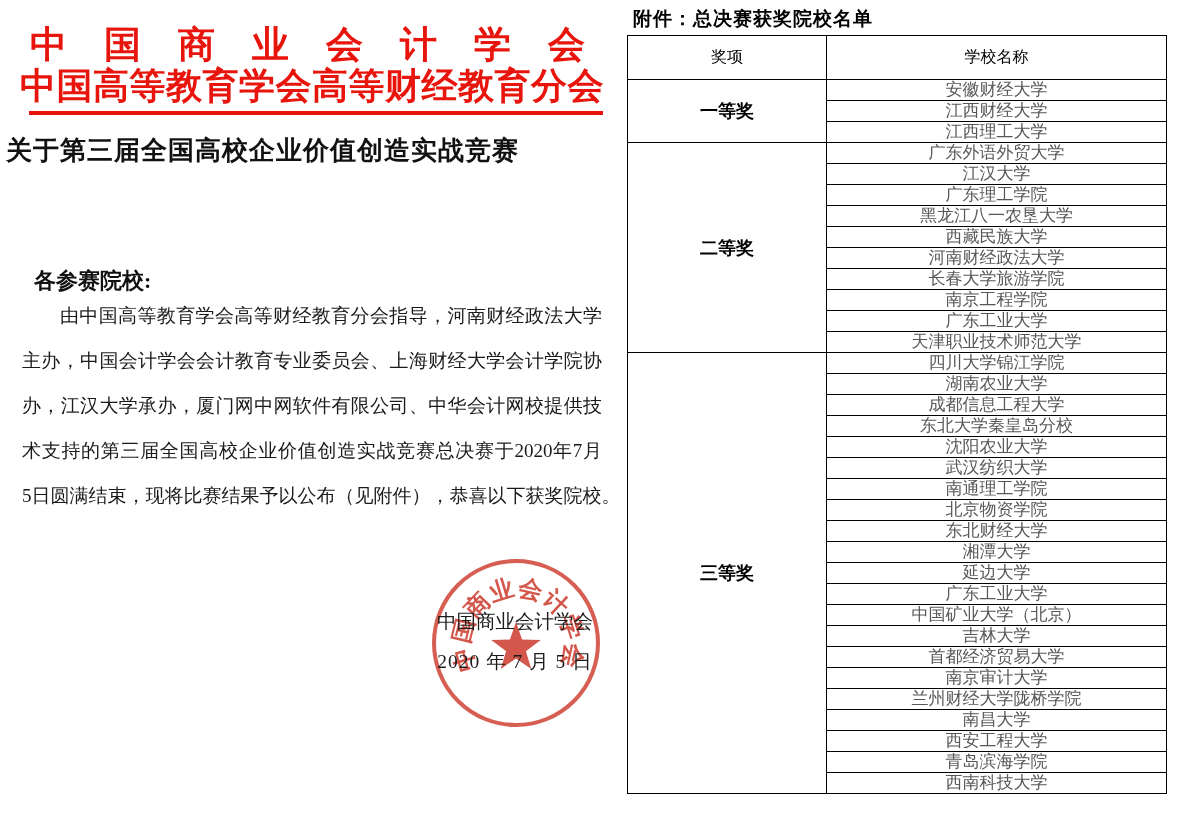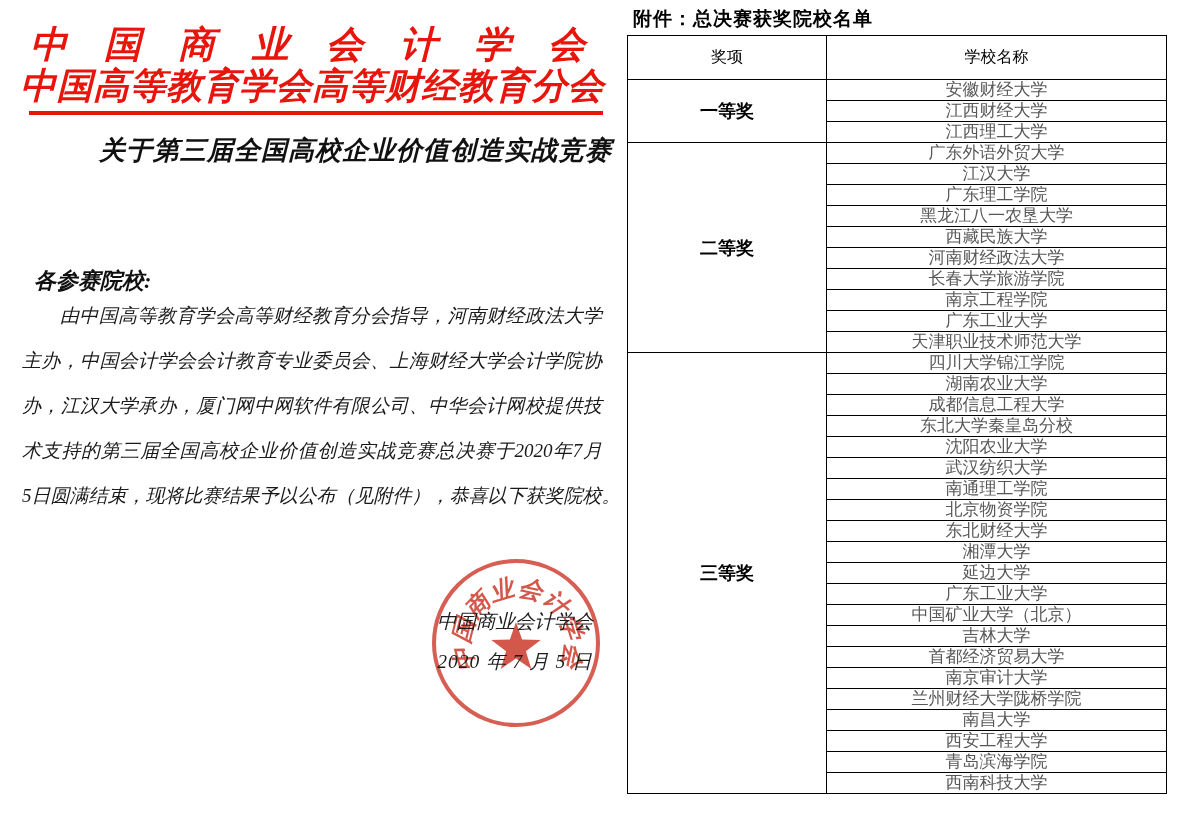--- a/index.html
+++ b/index.html
@@ -6,33 +6,33 @@
     --header-red:#e8150d;
     --seal-red:#cd3a2c;
     --school-gray:#575757;
   }
   *{margin:0;padding:0;box-sizing:border-box;}
   html,body{background:#fff;}
   body{font-family:"Liberation Serif", serif;}
   #page{position:relative;width:1196px;height:816px;background:#fff;overflow:hidden;}
 
   
-  .doc-left{position:absolute;left:0;top:0;width:612px;height:572px;font-style:italic;}
+  .doc-left{position:absolute;left:0;top:0;width:612px;height:572px;}
   .org-line1{
     position:absolute;left:30px;top:20px;width:582px;
     font-family:"Liberation Sans", sans-serif;font-weight:bold;
     font-size:37px;color:var(--header-red);letter-spacing:37px;white-space:nowrap;
   }
   .org-line2{
     position:absolute;left:20px;top:62px;width:592px;
     font-family:"Liberation Sans", sans-serif;font-weight:bold;
     font-size:36px;color:var(--header-red);letter-spacing:0.5px;white-space:nowrap;
   }
   .red-rule{position:absolute;left:29px;top:111px;width:574px;height:4px;background:var(--header-red);}
-  .notice-title{position:absolute;left:32px;width:580px;text-align:right;
+  .notice-title{position:absolute;left:6px;width:580px;text-align:left;
     font-weight:bold;font-size:26px;color:#111;letter-spacing:1px;}
   .title-l1{top:133px;}
   .title-l2{top:188px;}
   .salutation{position:absolute;left:34px;top:266px;font-weight:bold;font-size:22px;color:#111;text-align:center;}
   .body-para{position:absolute;left:22px;top:293px;width:580px;font-size:19px;color:#1a1a1a;}
   .body-line{height:45px;line-height:45px;text-align:justify;text-align-last:justify;white-space:nowrap;}
   .body-line.first{text-indent:2em;}
   .body-line.last{text-align-last:left;}
 
   

